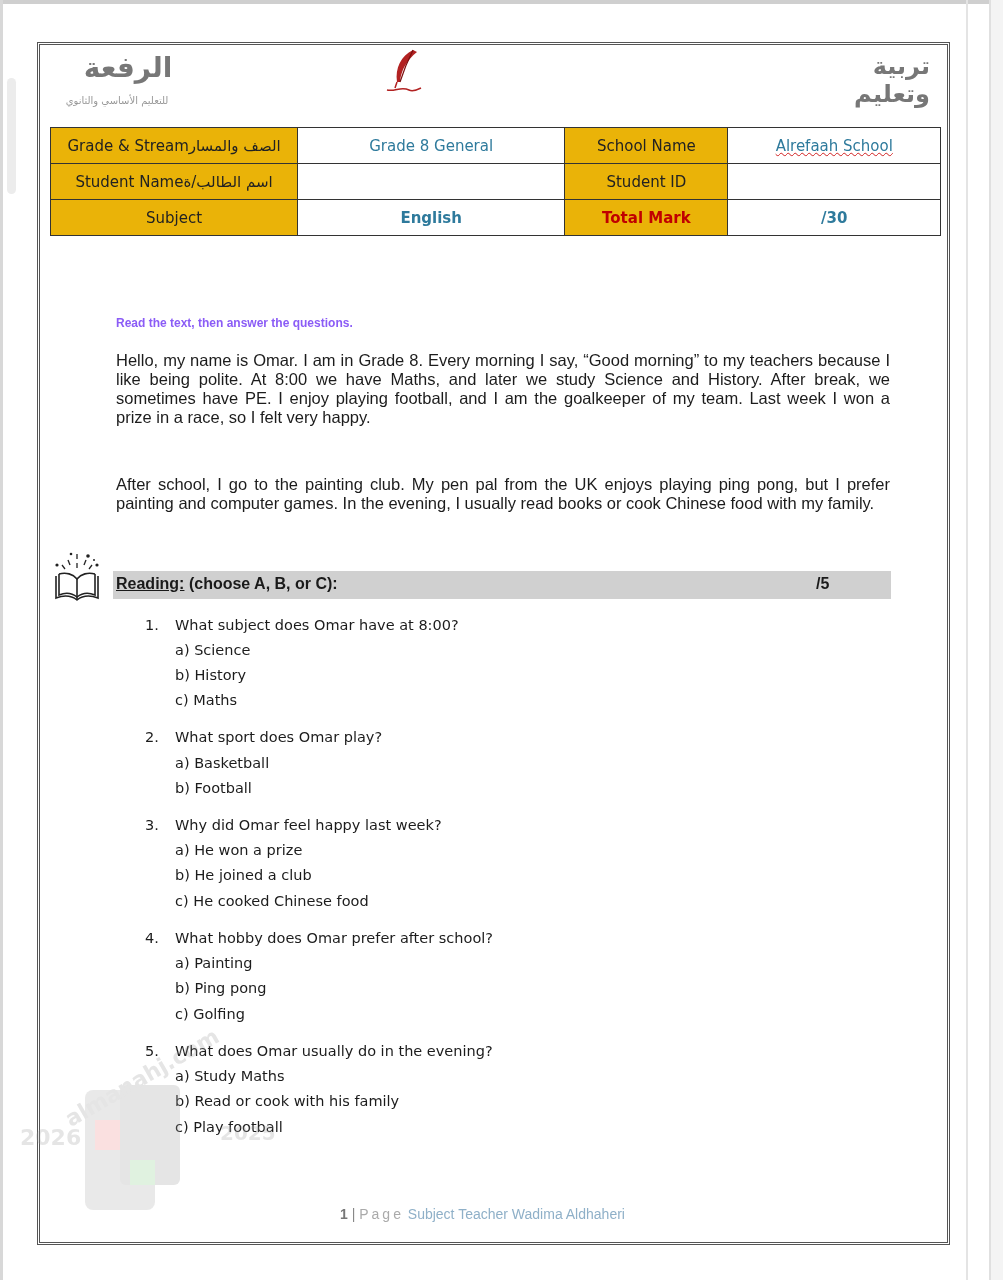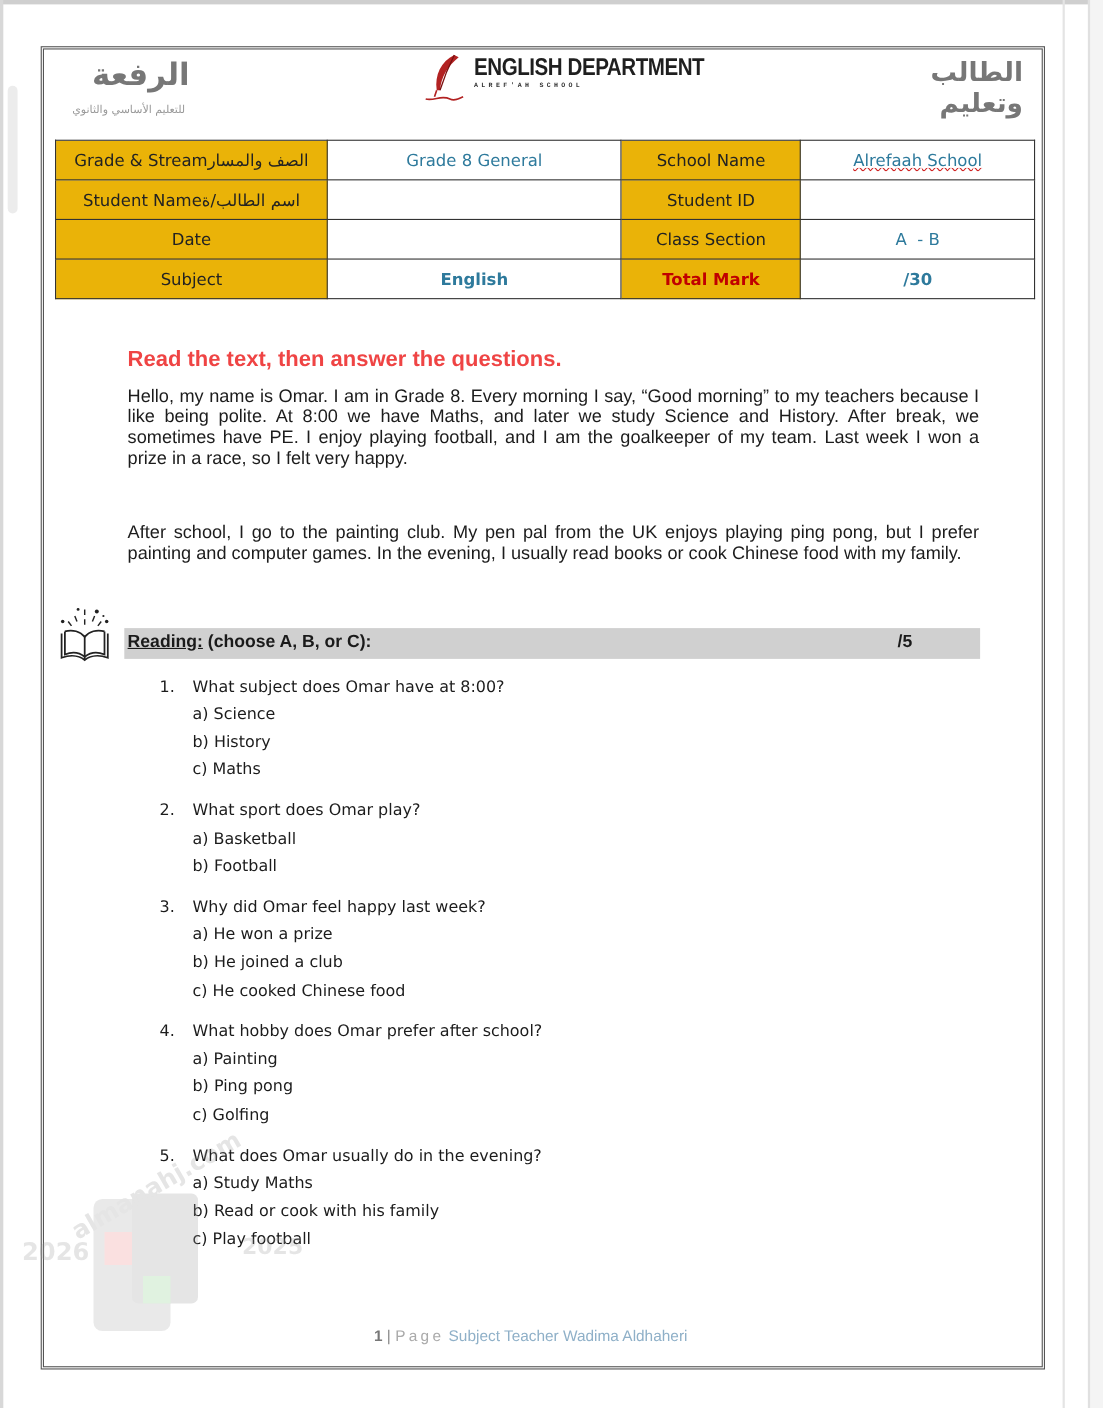--- a/index.html
+++ b/index.html
@@ -34,21 +34,21 @@
     font-family: "DejaVu Sans", sans-serif; font-size: 15px;
   }
   table.info td { border: 1px solid #333; height: 35px; text-align: center; padding: 0 4px; }
   table.info td.lbl { background: #eab308; color: #222; }
   table.info td.val { background: #fff; color: #2e7a9c; }
   .c1 { width: 247px; } .c2 { width: 270px; } .c3 { width: 160px; } .c4 { width: 212px; }
   .bold { font-weight: bold; }
   .red { color: #c00000 !important; }
   .squiggle { text-decoration: underline wavy #d02020; text-decoration-thickness: 1px; margin-top: 44px; }
 
-  .instruction { position: absolute; left: 116px; top: 316px; font-family: "Liberation Sans", sans-serif; font-weight: bold; font-size: 20px; color: #ef4444; }
+  .instruction { position: absolute; left: 116px; top: 316px; font-family: "Liberation Sans", sans-serif; font-weight: bold; font-size: 12px; color: #8b5cf6; }
   .para { position: absolute; left: 116px; width: 774px; font-family: "Liberation Sans", sans-serif; font-size: 16.5px; line-height: 19px; text-align: justify; color: #1c1c1c; }
   .para1 { top: 351px; }
   .para2 { top: 475px; }
 
   .book-icon { position: absolute; left: 50px; top: 550px; width: 54px; height: 54px; }
   .section-bar { position: absolute; left: 113px; top: 571px; width: 778px; height: 28px; background: #d0d0d0; }
   .section-title { position: absolute; left: 3px; top: 4px; font-family: "Liberation Sans", sans-serif; font-weight: bold; font-size: 16px; color: #1a1a1a; }
   .section-title .u { text-decoration: underline; }
   .section-mark { position: absolute; left: 703px; top: 4px; font-family: "Liberation Sans", sans-serif; font-weight: bold; font-size: 16px; }
 
@@ -81,50 +81,40 @@
   <div class="logo-ar-big">الرفعة</div>
 </div>
 <div class="logo-ar-small">للتعليم الأساسي والثانوي</div>
 
 <div class="dept">
   <svg class="quill" viewBox="0 0 40 48">
     <path d="M30 2 C18 8 12 20 14 34 L17 34 C18 22 24 12 34 4 Z" fill="#b22222"></path>
     <path d="M30 2 C26 10 22 18 17 34" stroke="#7a1010" stroke-width="1.2" fill="none"></path>
     <path d="M14 34 L12 40 M4 42 C12 44 18 38 26 42 C30 44 34 42 38 40" stroke="#b22222" stroke-width="1.5" fill="none"></path>
   </svg>
-  <div class="dept-text">
-    <div class="dept-title">ENGLISH DEPARTMENT</div>
-    <div class="dept-sub">ALREF'AH SCHOOL</div>
-  </div>
 </div>
 
 <div class="logo-right">
-  <div>الطالب</div>
+  <div>تربية</div>
   <div>وتعليم</div>
 </div>
 
 <table class="info">
   <tbody>
       <tr>
     <td class="lbl c1">Grade &amp; Streamالصف والمسار</td>
     <td class="val c2">Grade 8 General</td>
     <td class="lbl c3">School Name</td>
     <td class="val c4"><span class="squiggle">Alrefaah School</span></td>
   </tr>
   <tr>
     <td class="lbl">Student Nameاسم الطالب/ة</td>
     <td class="val"></td>
     <td class="lbl">Student ID</td>
     <td class="val"></td>
-  </tr>
-  <tr>
-    <td class="lbl">Date</td>
-    <td class="val"></td>
-    <td class="lbl">Class Section</td>
-    <td class="val" style="white-space:pre">A  - B</td>
   </tr>
   <tr>
     <td class="lbl">Subject</td>
     <td class="val bold">English</td>
     <td class="lbl bold red">Total Mark</td>
     <td class="val bold">/30</td>
   </tr>
 </tbody>
   </table>
 

